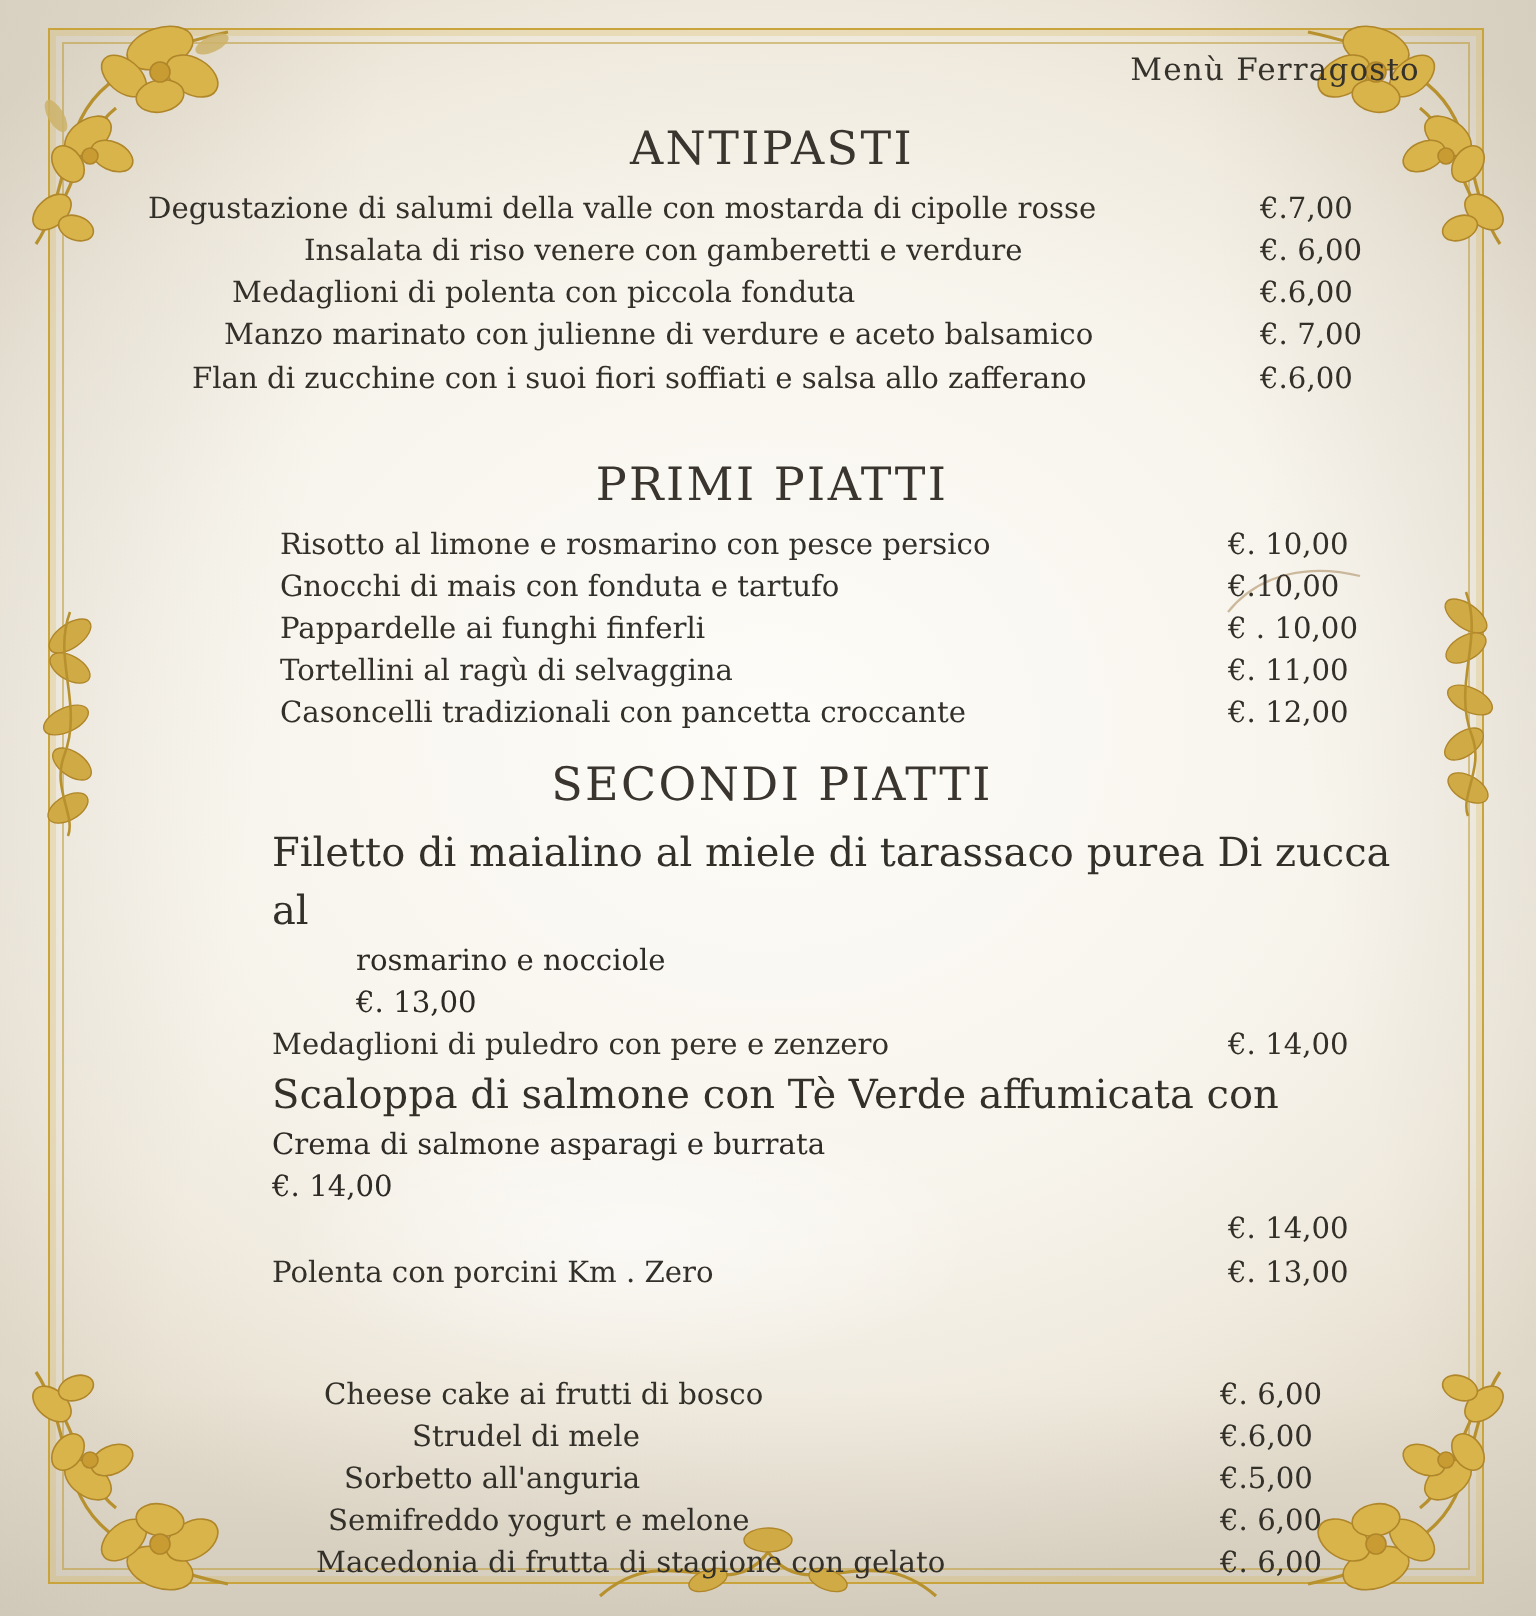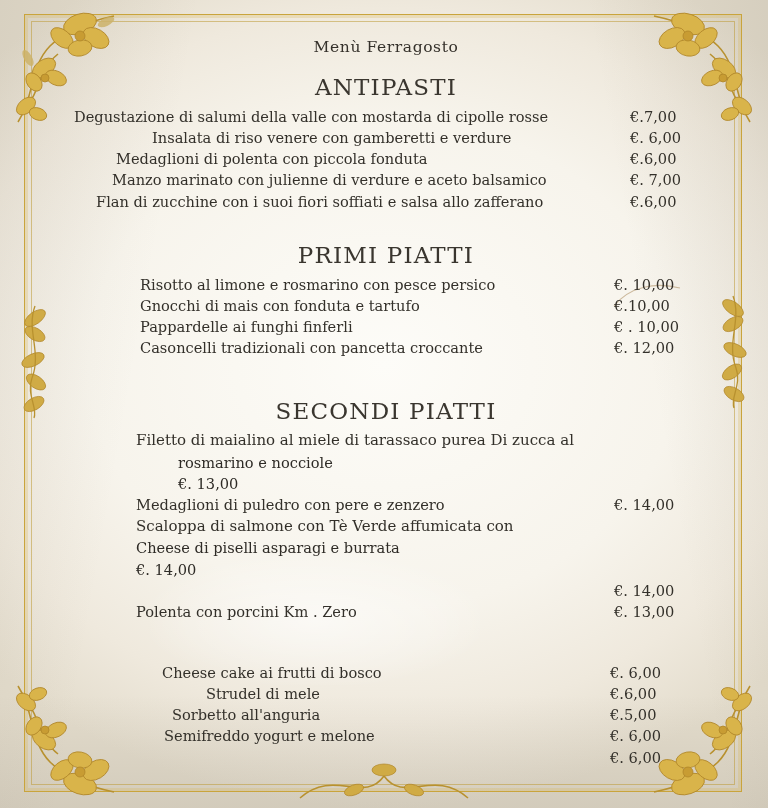--- a/index.html
+++ b/index.html
@@ -94,25 +94,25 @@
   
   .content {
     position: absolute;
     left: 62px;
     top: 14px;
     width: 648px;
     color: #2e2b26;
   }
 
   .menu-title {
-    text-align: center;
+    text-align: right;
     font-size: 15.5px;
     letter-spacing: 0.6px;
     color: #35312b;
-    margin-top: 24px;
+    margin-top: 12px;
     margin-bottom: 18px;
     font-family: "DejaVu Serif", serif;
   }
 
   .section { margin-bottom: 8px; }
 
   .section-title {
     text-align: center;
     font-size: 23px;
     letter-spacing: 1.2px;
@@ -136,21 +136,21 @@
     overflow: hidden;
     text-overflow: clip;
   }
   .item-spacer { flex: 1 1 auto; min-width: 10px; }
   .item-price {
     flex: 0 0 auto;
     text-align: left;
     width: 88px;
   }
   .item-wrap {
-    font-size: 15px;
+    font-size: 20px;
     line-height: 1.45;
     color: #33302a;
   }
   .item-cont {
     display: flex;
     align-items: baseline;
     font-size: 14.6px;
     line-height: 1.45;
     padding-left: 42px;
     flex-direction: column;
@@ -163,21 +163,21 @@
   .sec-antipasti .item:nth-child(3) { padding-left: 42px; }
   .sec-antipasti .item:nth-child(4) { padding-left: 38px; }
   .sec-antipasti .item:nth-child(5) { padding-left: 22px; }
   .sec-antipasti .item:nth-child(6) { padding-left: 10px; }
   .sec-antipasti .item-price { width: 80px; }
 
   .sec-primi { margin-top: 30px; }
   .sec-primi .items { padding-left: 78px; }
   .sec-primi .item-price { width: 96px; }
 
-  .sec-secondi { margin-top: 40px; }
+  .sec-secondi { margin-top: 12px; }
   .sec-secondi .items { padding-left: 74px; }
   .sec-secondi .item-price { width: 96px; }
 
   .sec-dolci { margin-top: 40px; }
   .sec-dolci .items { padding-left: 96px; }
   .sec-dolci .item-price { width: 100px; }
   .sec-dolci .item:nth-child(1) { padding-left: 4px; }
   .sec-dolci .item:nth-child(2) { padding-left: 0px; margin-left: 48px; }
   .sec-dolci .item:nth-child(3) { padding-left: 14px; }
   .sec-dolci .item:nth-child(4) { padding-left: 6px; }
@@ -368,20 +368,25 @@
           <span class="item-name">Gnocchi di mais con fonduta e tartufo</span>
           <span class="item-spacer"></span>
           <span class="item-price">€.10,00</span>
         </li>
         <li class="item">
           <span class="item-name">Pappardelle ai funghi finferli</span>
           <span class="item-spacer"></span>
           <span class="item-price">€ . 10,00</span>
         </li>
         <li class="item">
+          <span class="item-name">Tortellini al ragù di selvaggina</span>
+          <span class="item-spacer"></span>
+          <span class="item-price">€. 11,00</span>
+        </li>
+        <li class="item">
           <span class="item-name">Casoncelli tradizionali con pancetta croccante</span>
           <span class="item-spacer"></span>
           <span class="item-price">€. 12,00</span>
         </li>
       </ul>
     </div>
 
     <div class="section sec-secondi">
       <div class="section-title">SECONDI PIATTI</div>
       <ul class="items">
@@ -394,21 +399,21 @@
           </div>
         </li>
         <li class="item">
           <span class="item-name">Medaglioni di puledro con pere e zenzero</span>
           <span class="item-spacer"></span>
           <span class="item-price">€. 14,00</span>
         </li>
         <li>
           <div class="item-wrap">Scaloppa di salmone con Tè Verde affumicata con</div>
           <div class="item-cont" style="padding-left:0;">
-            <span class="item-name">Cheese di piselli asparagi e burrata</span>
+            <span class="item-name">Crema di salmone asparagi e burrata</span>
             <span class="item-spacer"></span>
             <span class="item-price">€. 14,00</span>
           </div>
         </li>
         <li class="item">
           <span class="item-spacer"></span>
           <span class="item-price">€.  14,00</span>
         </li>
         <li class="item">
           <span class="item-name">Polenta con porcini Km . Zero</span>
@@ -434,20 +439,21 @@
           <span class="item-name">Sorbetto all'anguria</span>
           <span class="item-spacer"></span>
           <span class="item-price">€.5,00</span>
         </li>
         <li class="item">
           <span class="item-name">Semifreddo yogurt e melone</span>
           <span class="item-spacer"></span>
           <span class="item-price">€. 6,00</span>
         </li>
         <li class="item">
+          <span class="item-name">Macedonia di frutta di stagione con gelato</span>
           <span class="item-spacer"></span>
           <span class="item-price">€. 6,00</span>
         </li>
       </ul>
     </div>
 
   </div>
 </div>
 
 </body></html>

